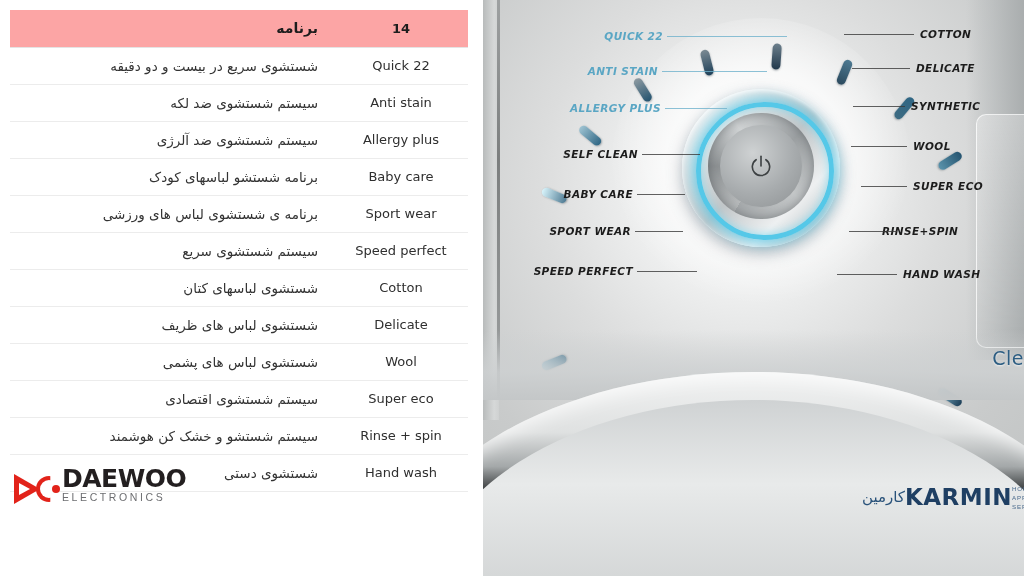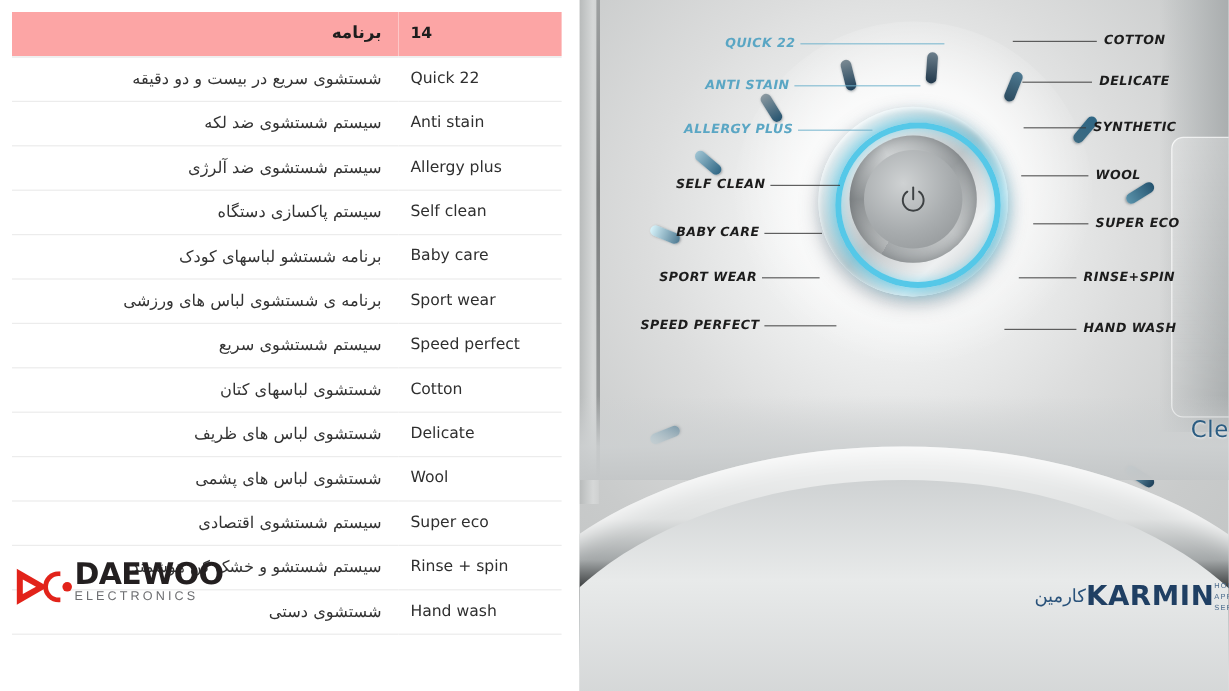--- a/index.html
+++ b/index.html
@@ -41,21 +41,21 @@
     width:300px;
     text-align:right;
     direction:rtl;
     font-family:"DejaVu Sans",sans-serif;
     font-size:13.5px;
     color:#333333;
     padding-right:14px;
   }
   td.col-name{
     width:118px;
-    text-align:left;
+    text-align:center;
     direction:ltr;
     font-size:13px;
     color:#2f2f2f;
     padding-left:10px;
   }
   .prog-table tr.header-row td.col-desc{font-size:14px;color:#1d1d1d;}
   .prog-table tr.header-row td.col-name{font-size:13px;color:#1d1d1d;}
 
   
   .daewoo-logo{
@@ -262,24 +262,20 @@
             <td class="col-desc">شستشوی سریع در بیست و دو دقیقه</td>
             <td class="col-name">Quick 22</td>
           </tr>
           <tr>
             <td class="col-desc">سیستم شستشوی ضد لکه</td>
             <td class="col-name">Anti stain</td>
           </tr>
           <tr>
             <td class="col-desc">سیستم شستشوی ضد آلرژی</td>
             <td class="col-name">Allergy plus</td>
-          </tr>
-          <tr>
-            <td class="col-desc">سیستم پاکسازی دستگاه</td>
-            <td class="col-name">Self clean</td>
           </tr>
           <tr>
             <td class="col-desc">برنامه شستشو لباسهای کودک</td>
             <td class="col-name">Baby care</td>
           </tr>
           <tr>
             <td class="col-desc">برنامه ی شستشوی لباس های ورزشی</td>
             <td class="col-name">Sport wear</td>
           </tr>
           <tr>
@@ -388,21 +384,21 @@
         <div class="label" style="left: 437px; top: 28px;">COTTON</div>
         <div class="leader" style="left: 361px; top: 34px; width: 70px;"></div>
         <div class="label" style="left: 433px; top: 62px;">DELICATE</div>
         <div class="leader" style="left: 369px; top: 68px; width: 58px;"></div>
         <div class="label" style="left: 428px; top: 100px;">SYNTHETIC</div>
         <div class="leader" style="left: 370px; top: 106px; width: 52px;"></div>
         <div class="label" style="left: 430px; top: 140px;">WOOL</div>
         <div class="leader" style="left: 368px; top: 146px; width: 56px;"></div>
         <div class="label" style="left: 430px; top: 180px;">SUPER ECO</div>
         <div class="leader" style="left: 378px; top: 186px; width: 46px;"></div>
-        <div class="label" style="left: 420px; top: 225px; text-align: center;">RINSE+SPIN</div>
+        <div class="label" style="left: 399px; top: 225px; text-align: center;">RINSE+SPIN</div>
         <div class="leader" style="left: 366px; top: 231px; width: 48px;"></div>
         <div class="label" style="left: 420px; top: 268px;">HAND WASH</div>
         <div class="leader" style="left: 354px; top: 274px; width: 60px;"></div>
       </div>
 
     <div class="top-band"></div>
     <div class="door-arc"></div>
     <div class="door-arc2"></div>
 
     <div class="clean-text">Cle</div>

